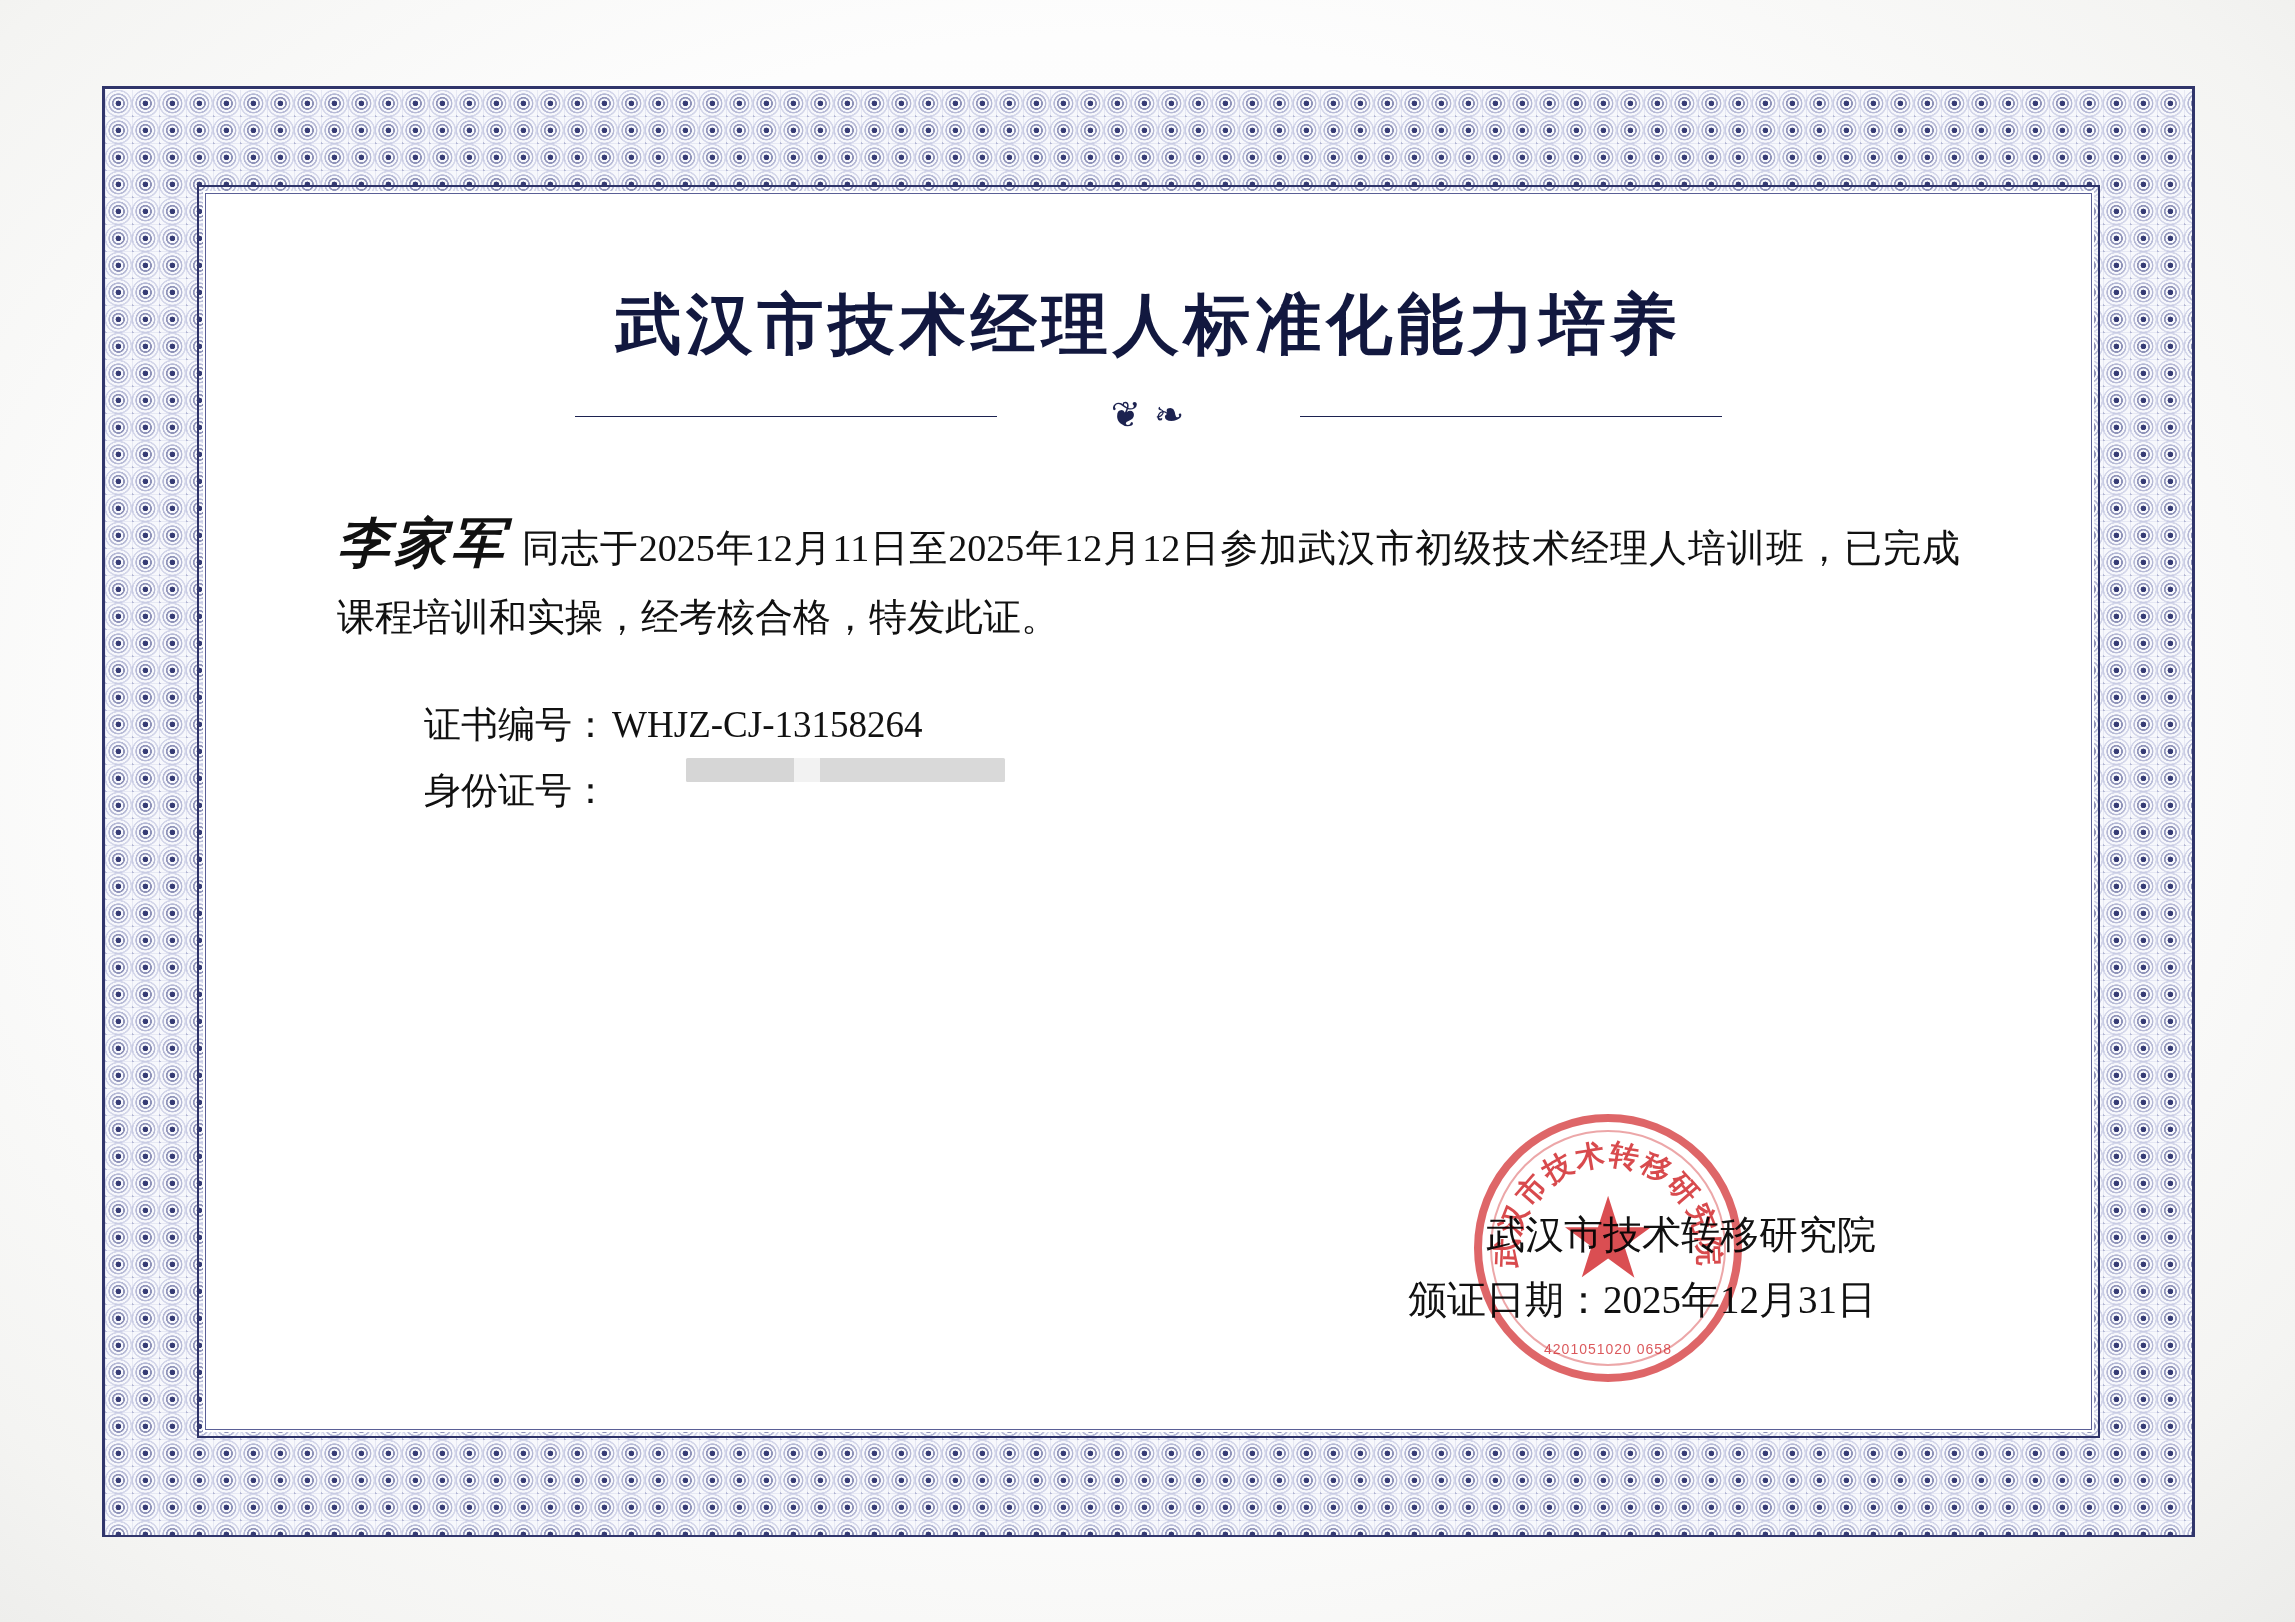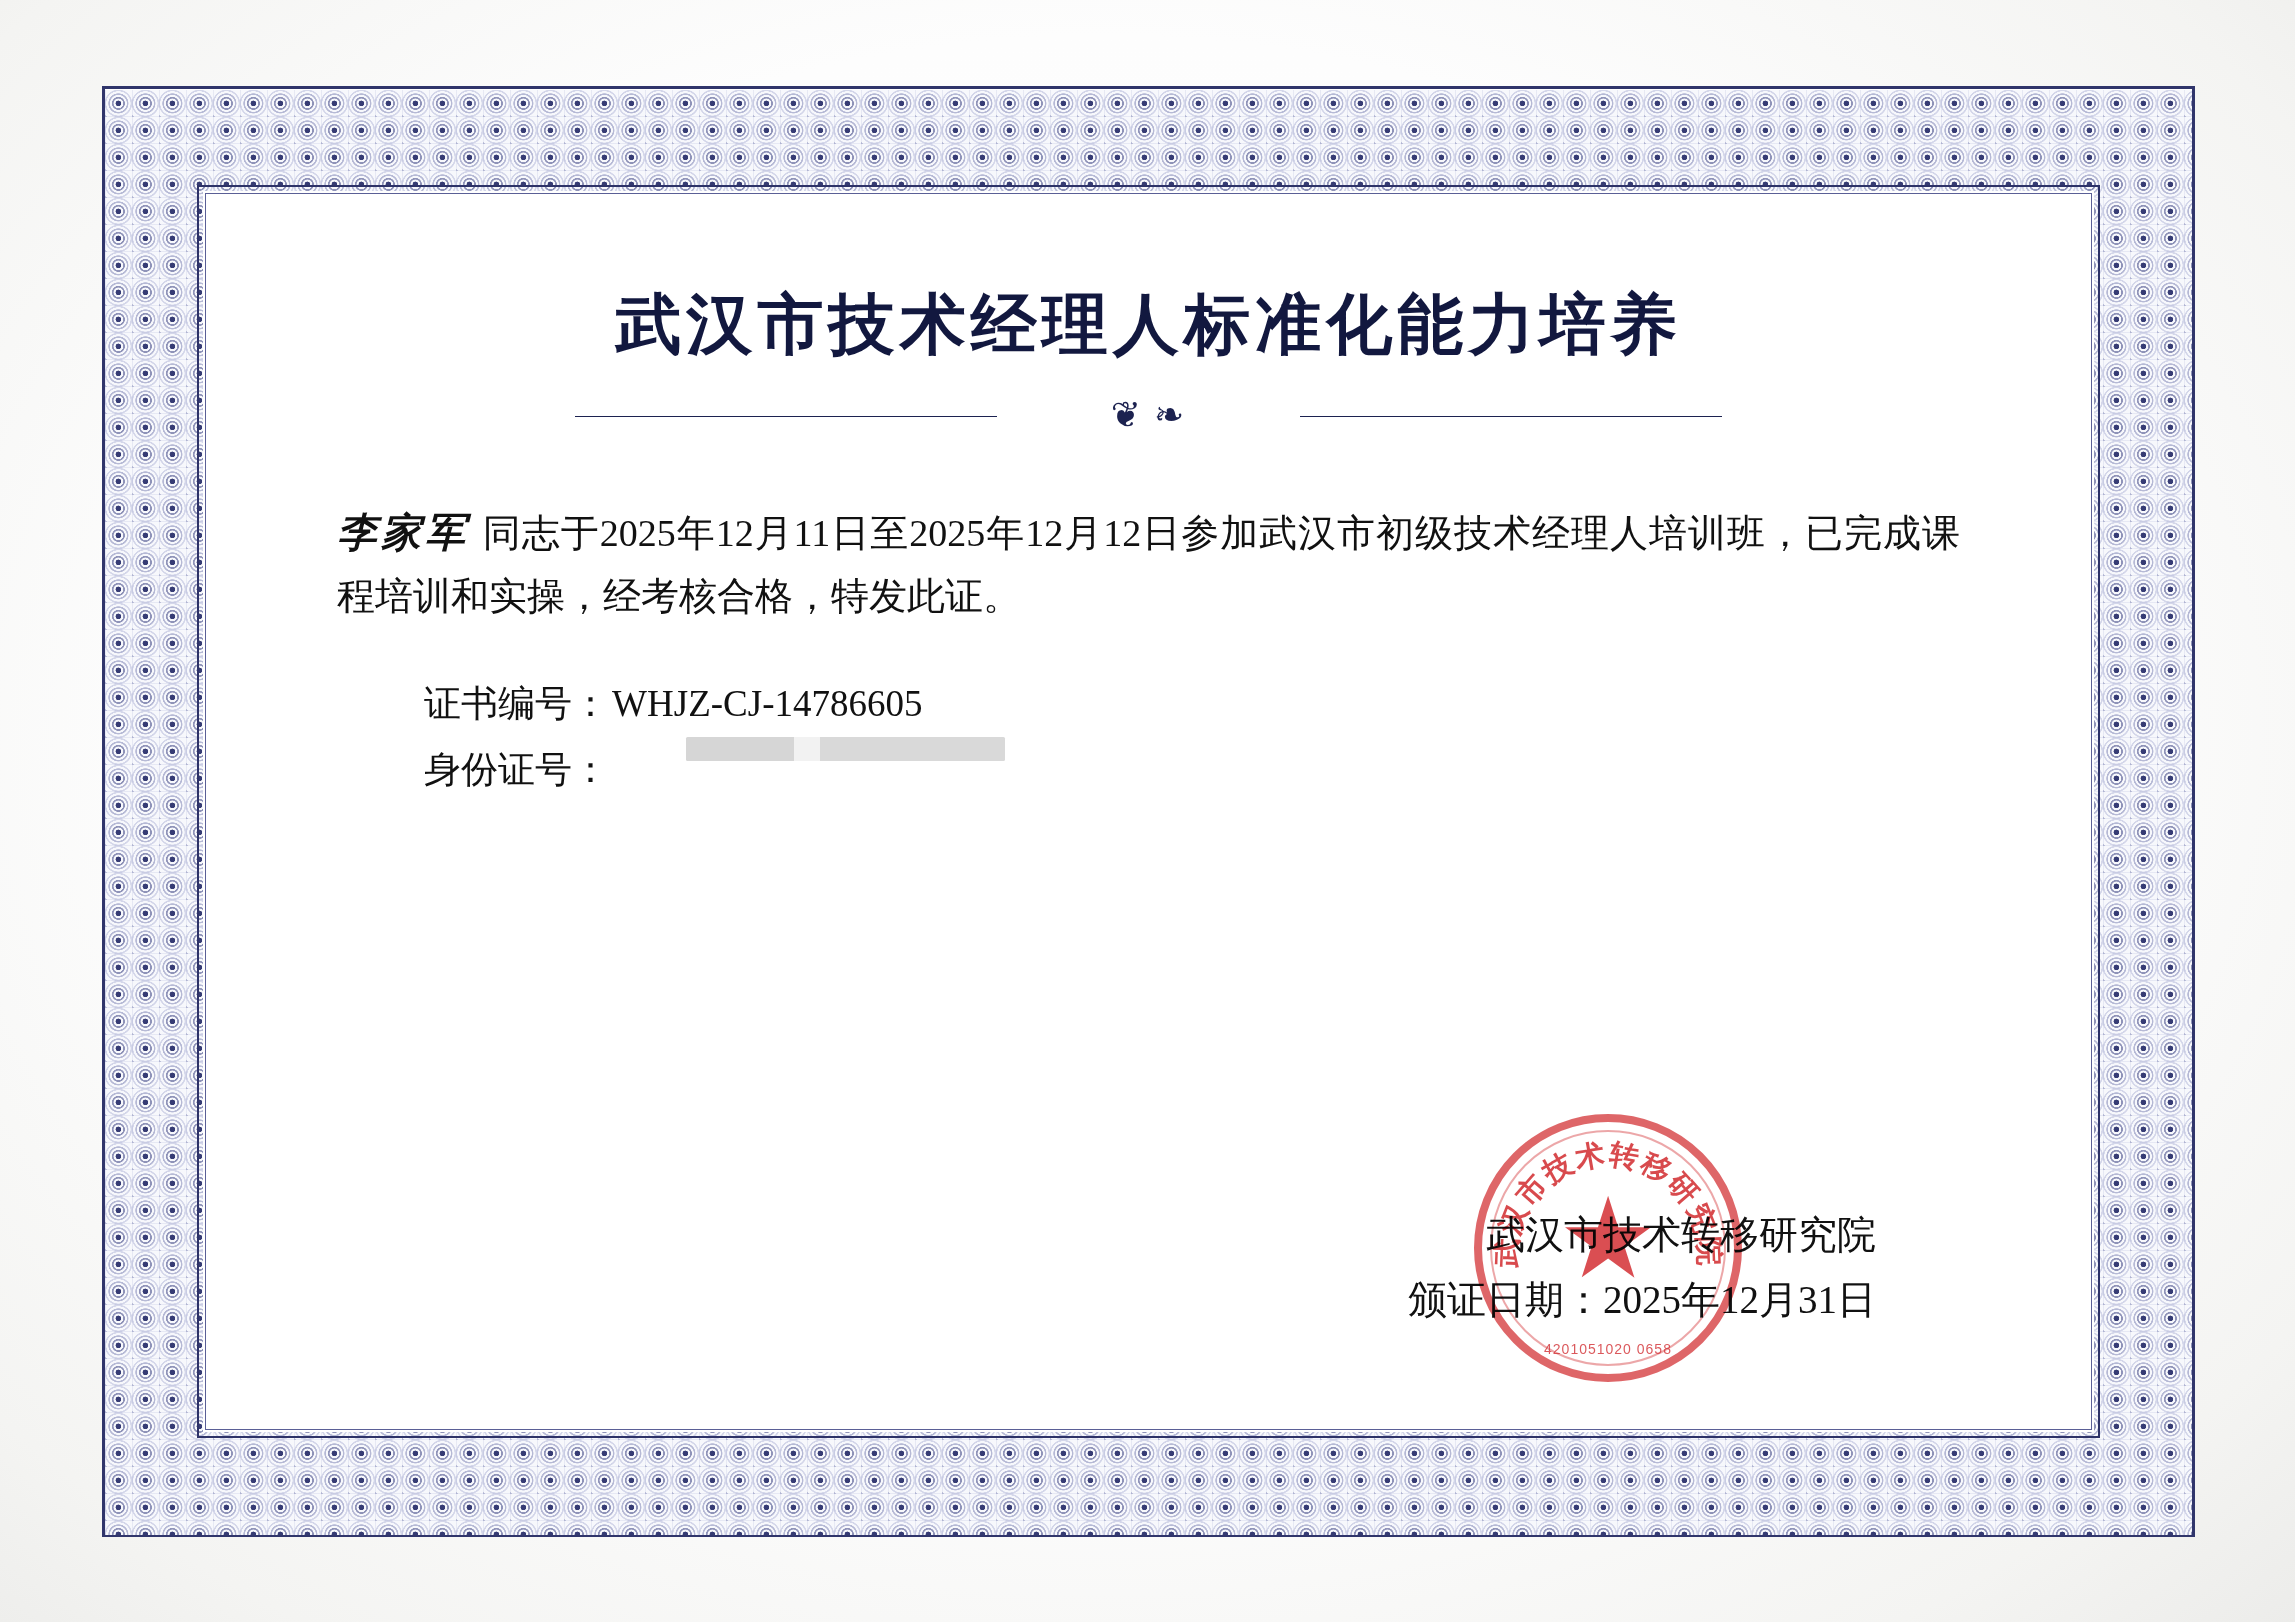--- a/index.html
+++ b/index.html
@@ -157,21 +157,21 @@
     margin: 62px 132px 0 132px;
     color: #111111;
     font-size: 38px;
     line-height: 1.62;
     text-align: justify;
     font-family: "Liberation Serif", "DejaVu Serif", serif;
   }
   .body-text .name {
     font-weight: 700;
     font-style: italic;
-    font-size: 40px;
+    font-size: 53px;
     letter-spacing: 3.1px;
     padding-right: 13.4px;
   }
 
   .meta {
     margin: 44px 0 0 181px;
     color: #111111;
     font-size: 37px;
     line-height: 1.78;
     font-family: "Liberation Serif", "DejaVu Serif", serif;
@@ -273,21 +273,21 @@
     </div>
 
 
     <div class="body-text">
       <span class="name">李家军</span><span>同志于2025年12月11日至2025年12月12日参加武汉市初级技术经理人培训班，已完成课程培训和实操，经考核合格，特发此证。</span>
     </div>
 
     <div class="meta">
       <div class="meta-row">
         <span class="meta-label">证书编号：</span>
-        <span class="meta-value">WHJZ-CJ-14786605</span>
+        <span class="meta-value">WHJZ-CJ-13158264</span>
       </div>
       <div class="meta-row">
         <span class="meta-label">身份证号：</span>
         <span class="redacted"></span>
       </div>
     </div>
 
     <div class="issuer">
       <div>武汉市技术转移研究院</div>
       <div><span>颁证日期：</span><span>2025年12月31日</span></div>

